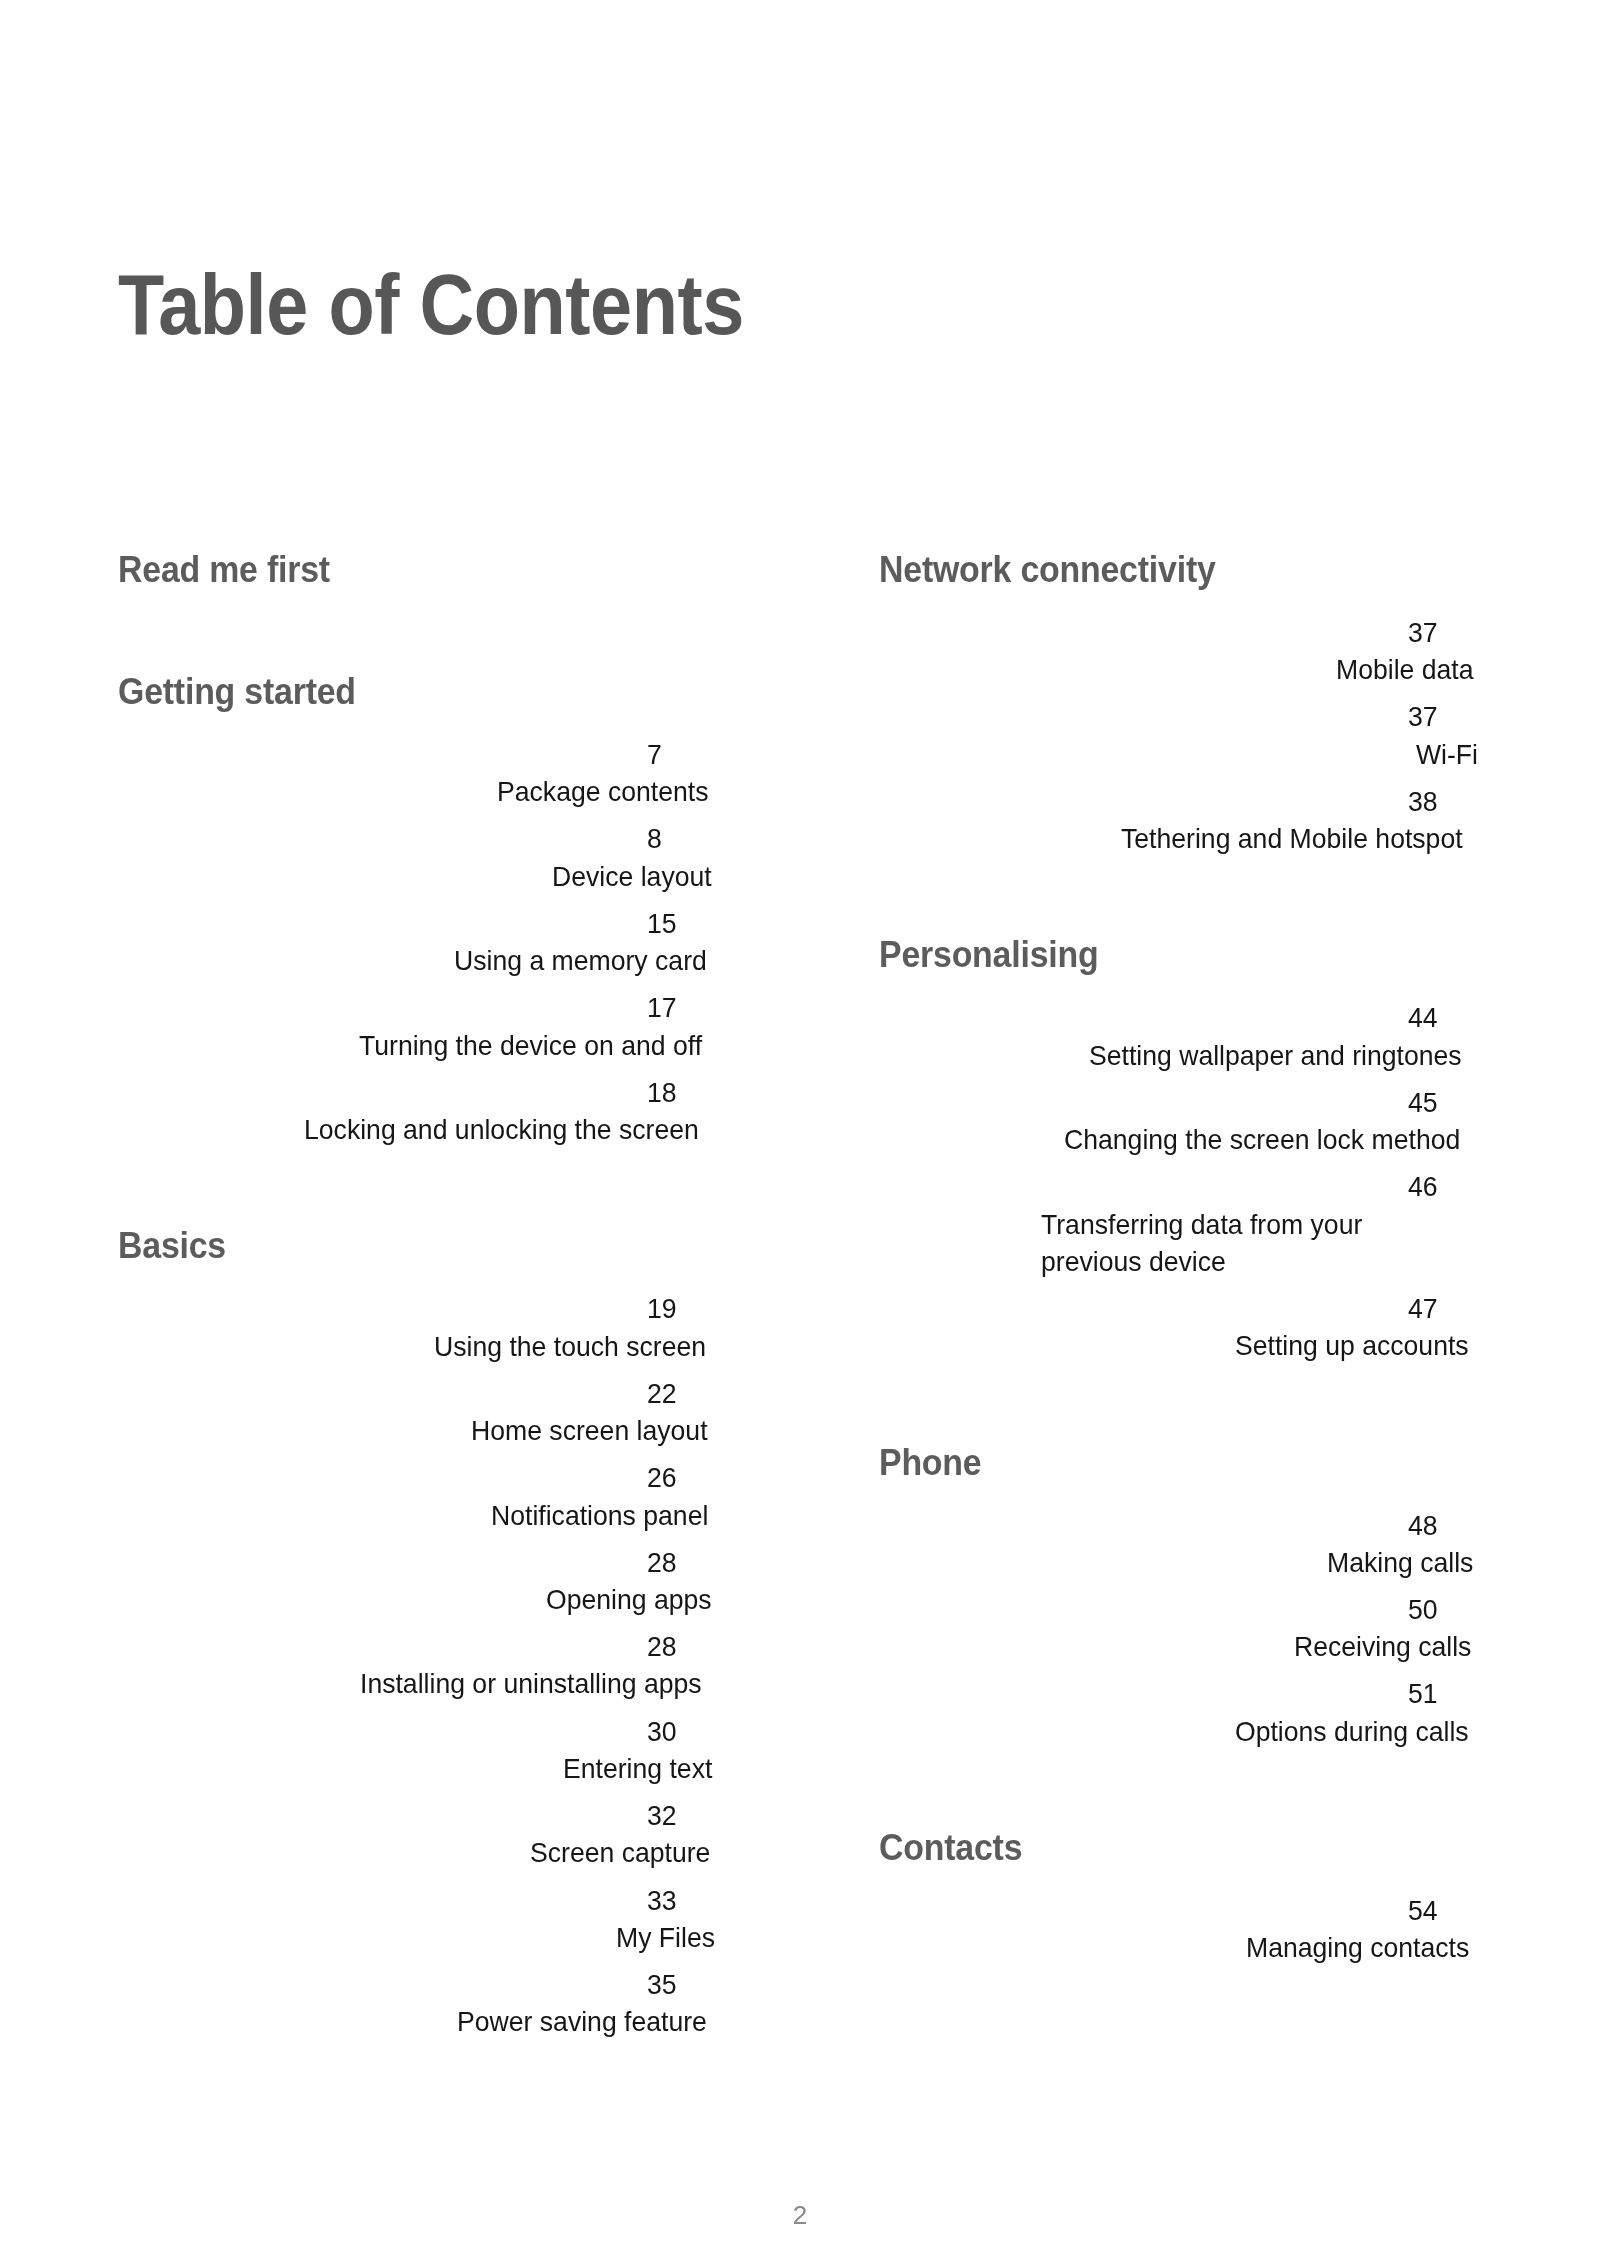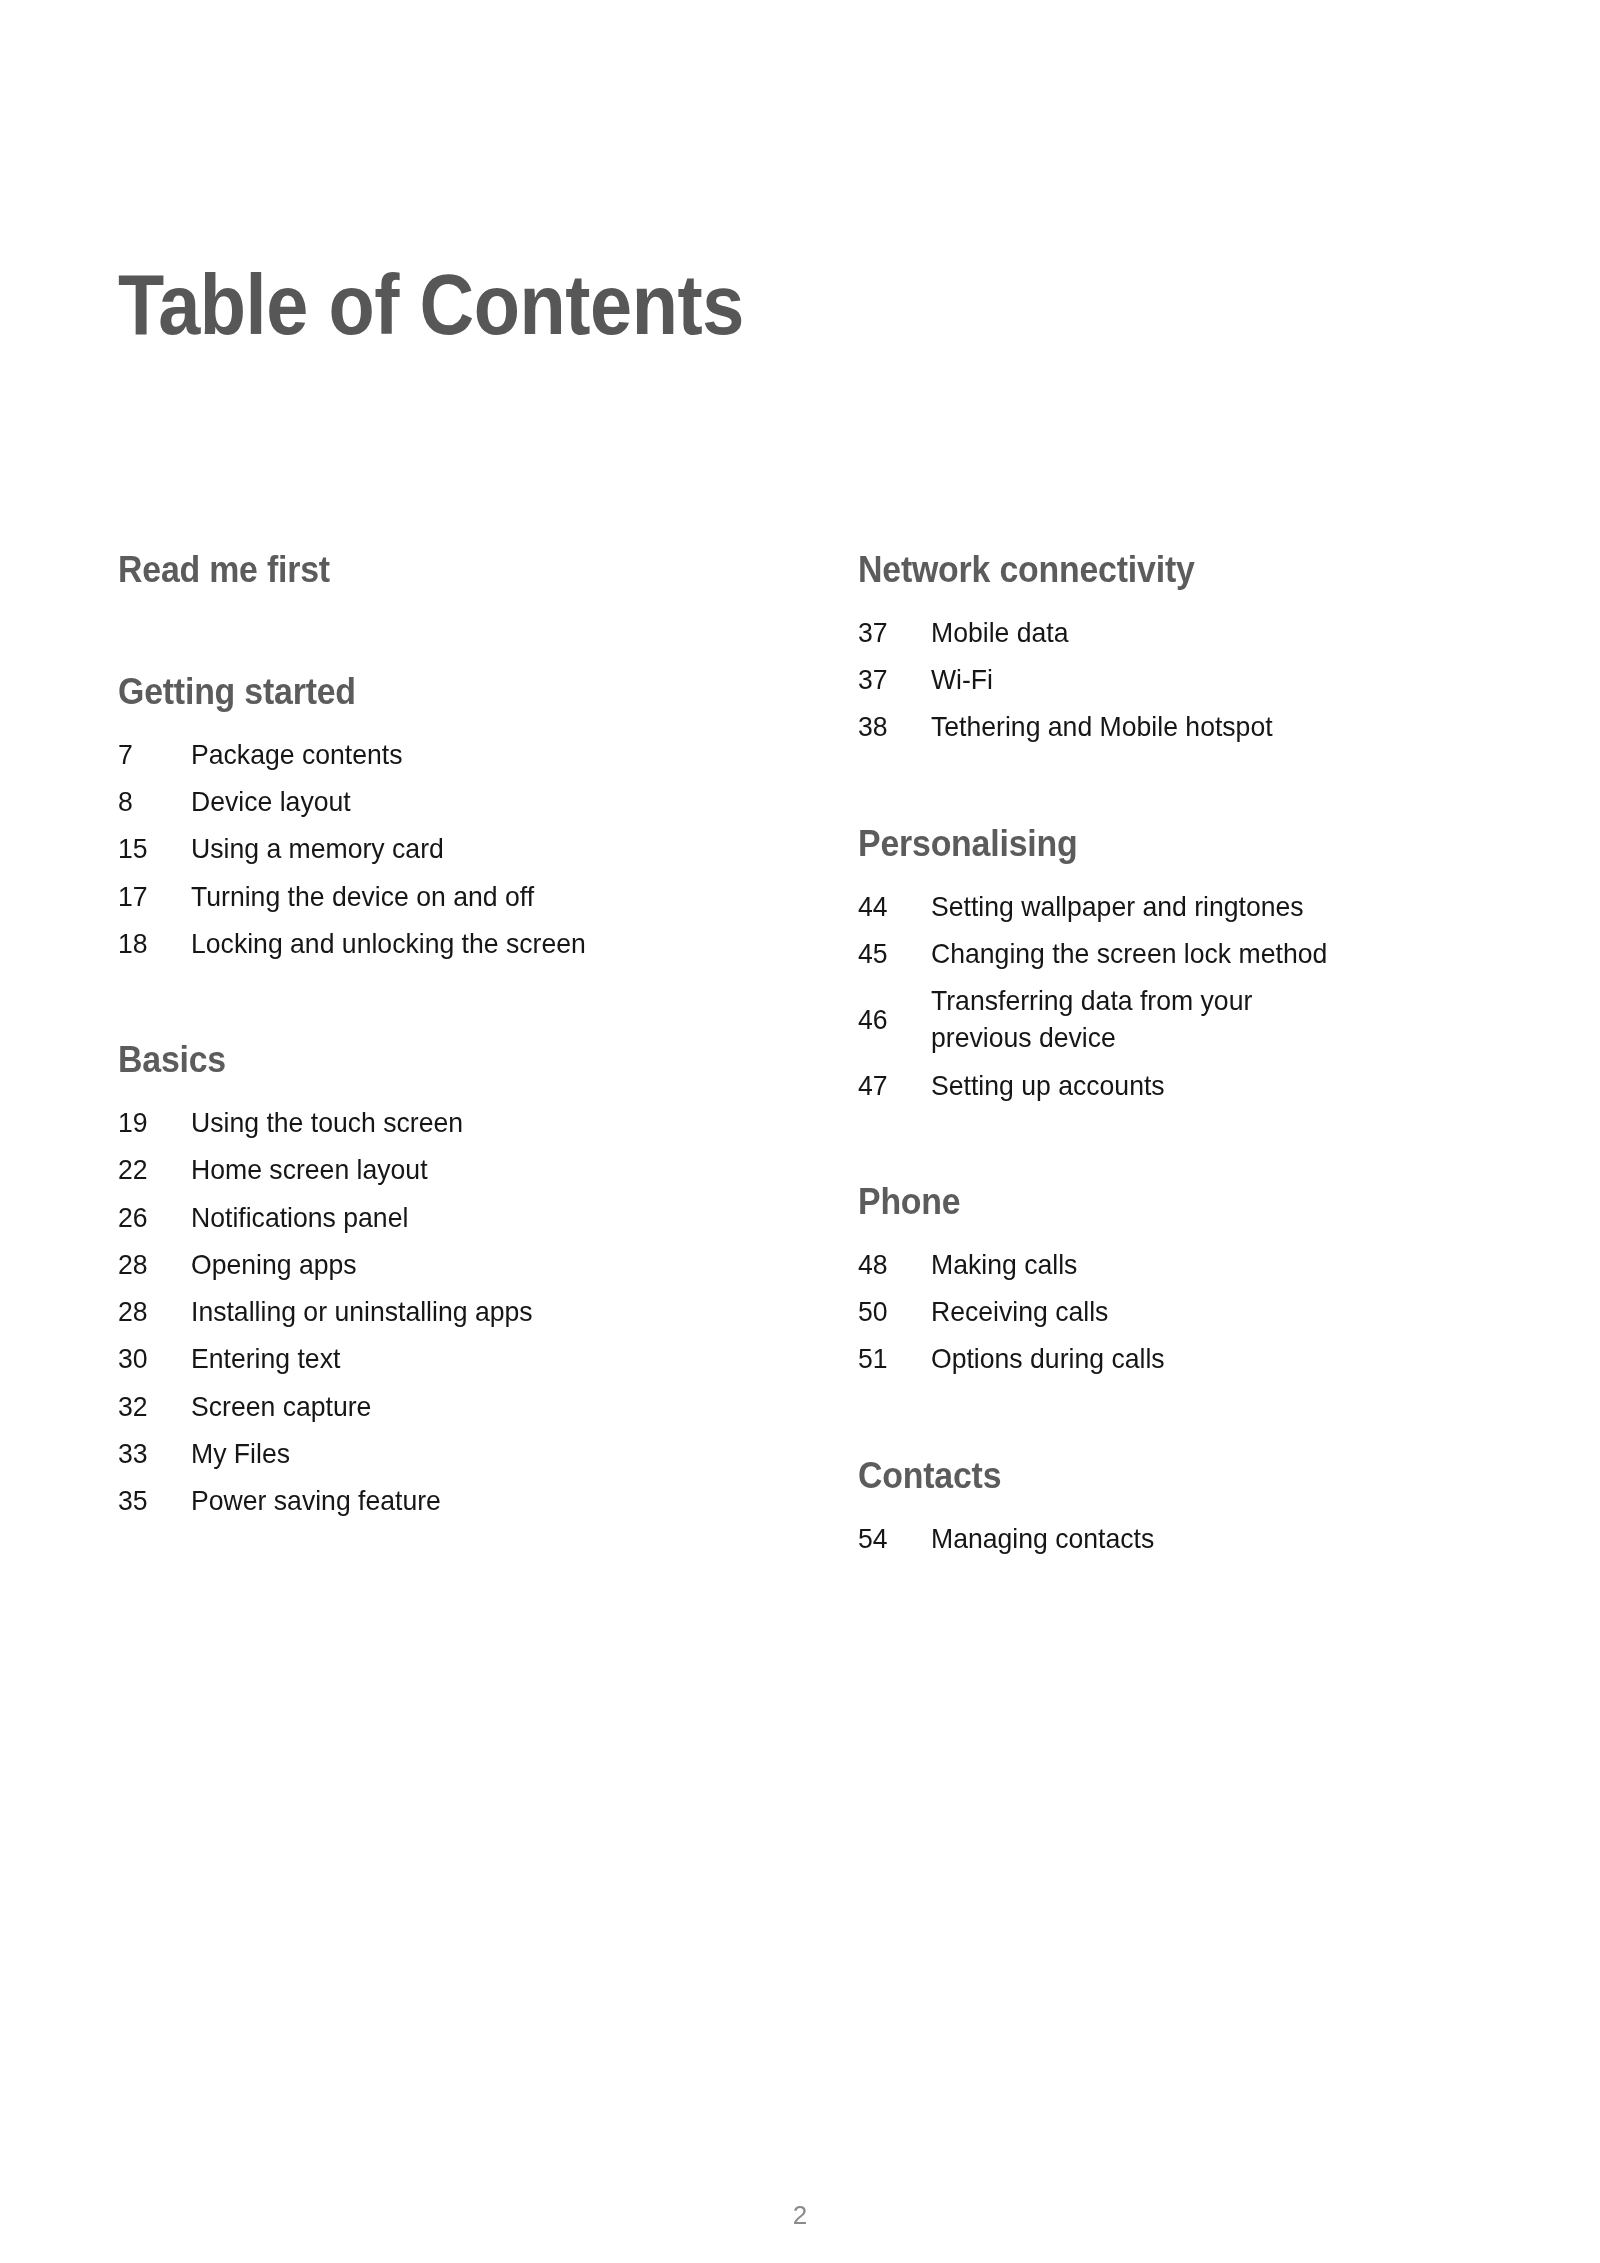--- a/index.html
+++ b/index.html
@@ -36,20 +36,21 @@
   }
 
   
   .columns {
     position: absolute;
     left: 0;
     top: 520px;
     width: 1600px;
     display: flex;
     align-items: flex-start;
+    gap: 21px;
   }
 
   .column {
     box-sizing: border-box;
   }
 
   .column.left {
     width: 740px;
     padding-left: 118px;
     padding-right: 20px;
@@ -79,25 +80,26 @@
   }
 
   .entries {
     margin: 0;
     padding: 0;
     list-style: none;
   }
 
   .entry {
     display: flex;
-    align-items: center;
+    align-items: flex-end;
     font-size: 28px;
     line-height: 1.33;
     color: #161616;
     margin-bottom: 10px;
+    flex-direction: column;
   }
 
   .entry-page {
     flex: 0 0 auto;
     width: 73px;
     text-align: left;
     color: #161616;
     font-size: 28px;
     transform: scaleX(0.95);
     transform-origin: left center;

